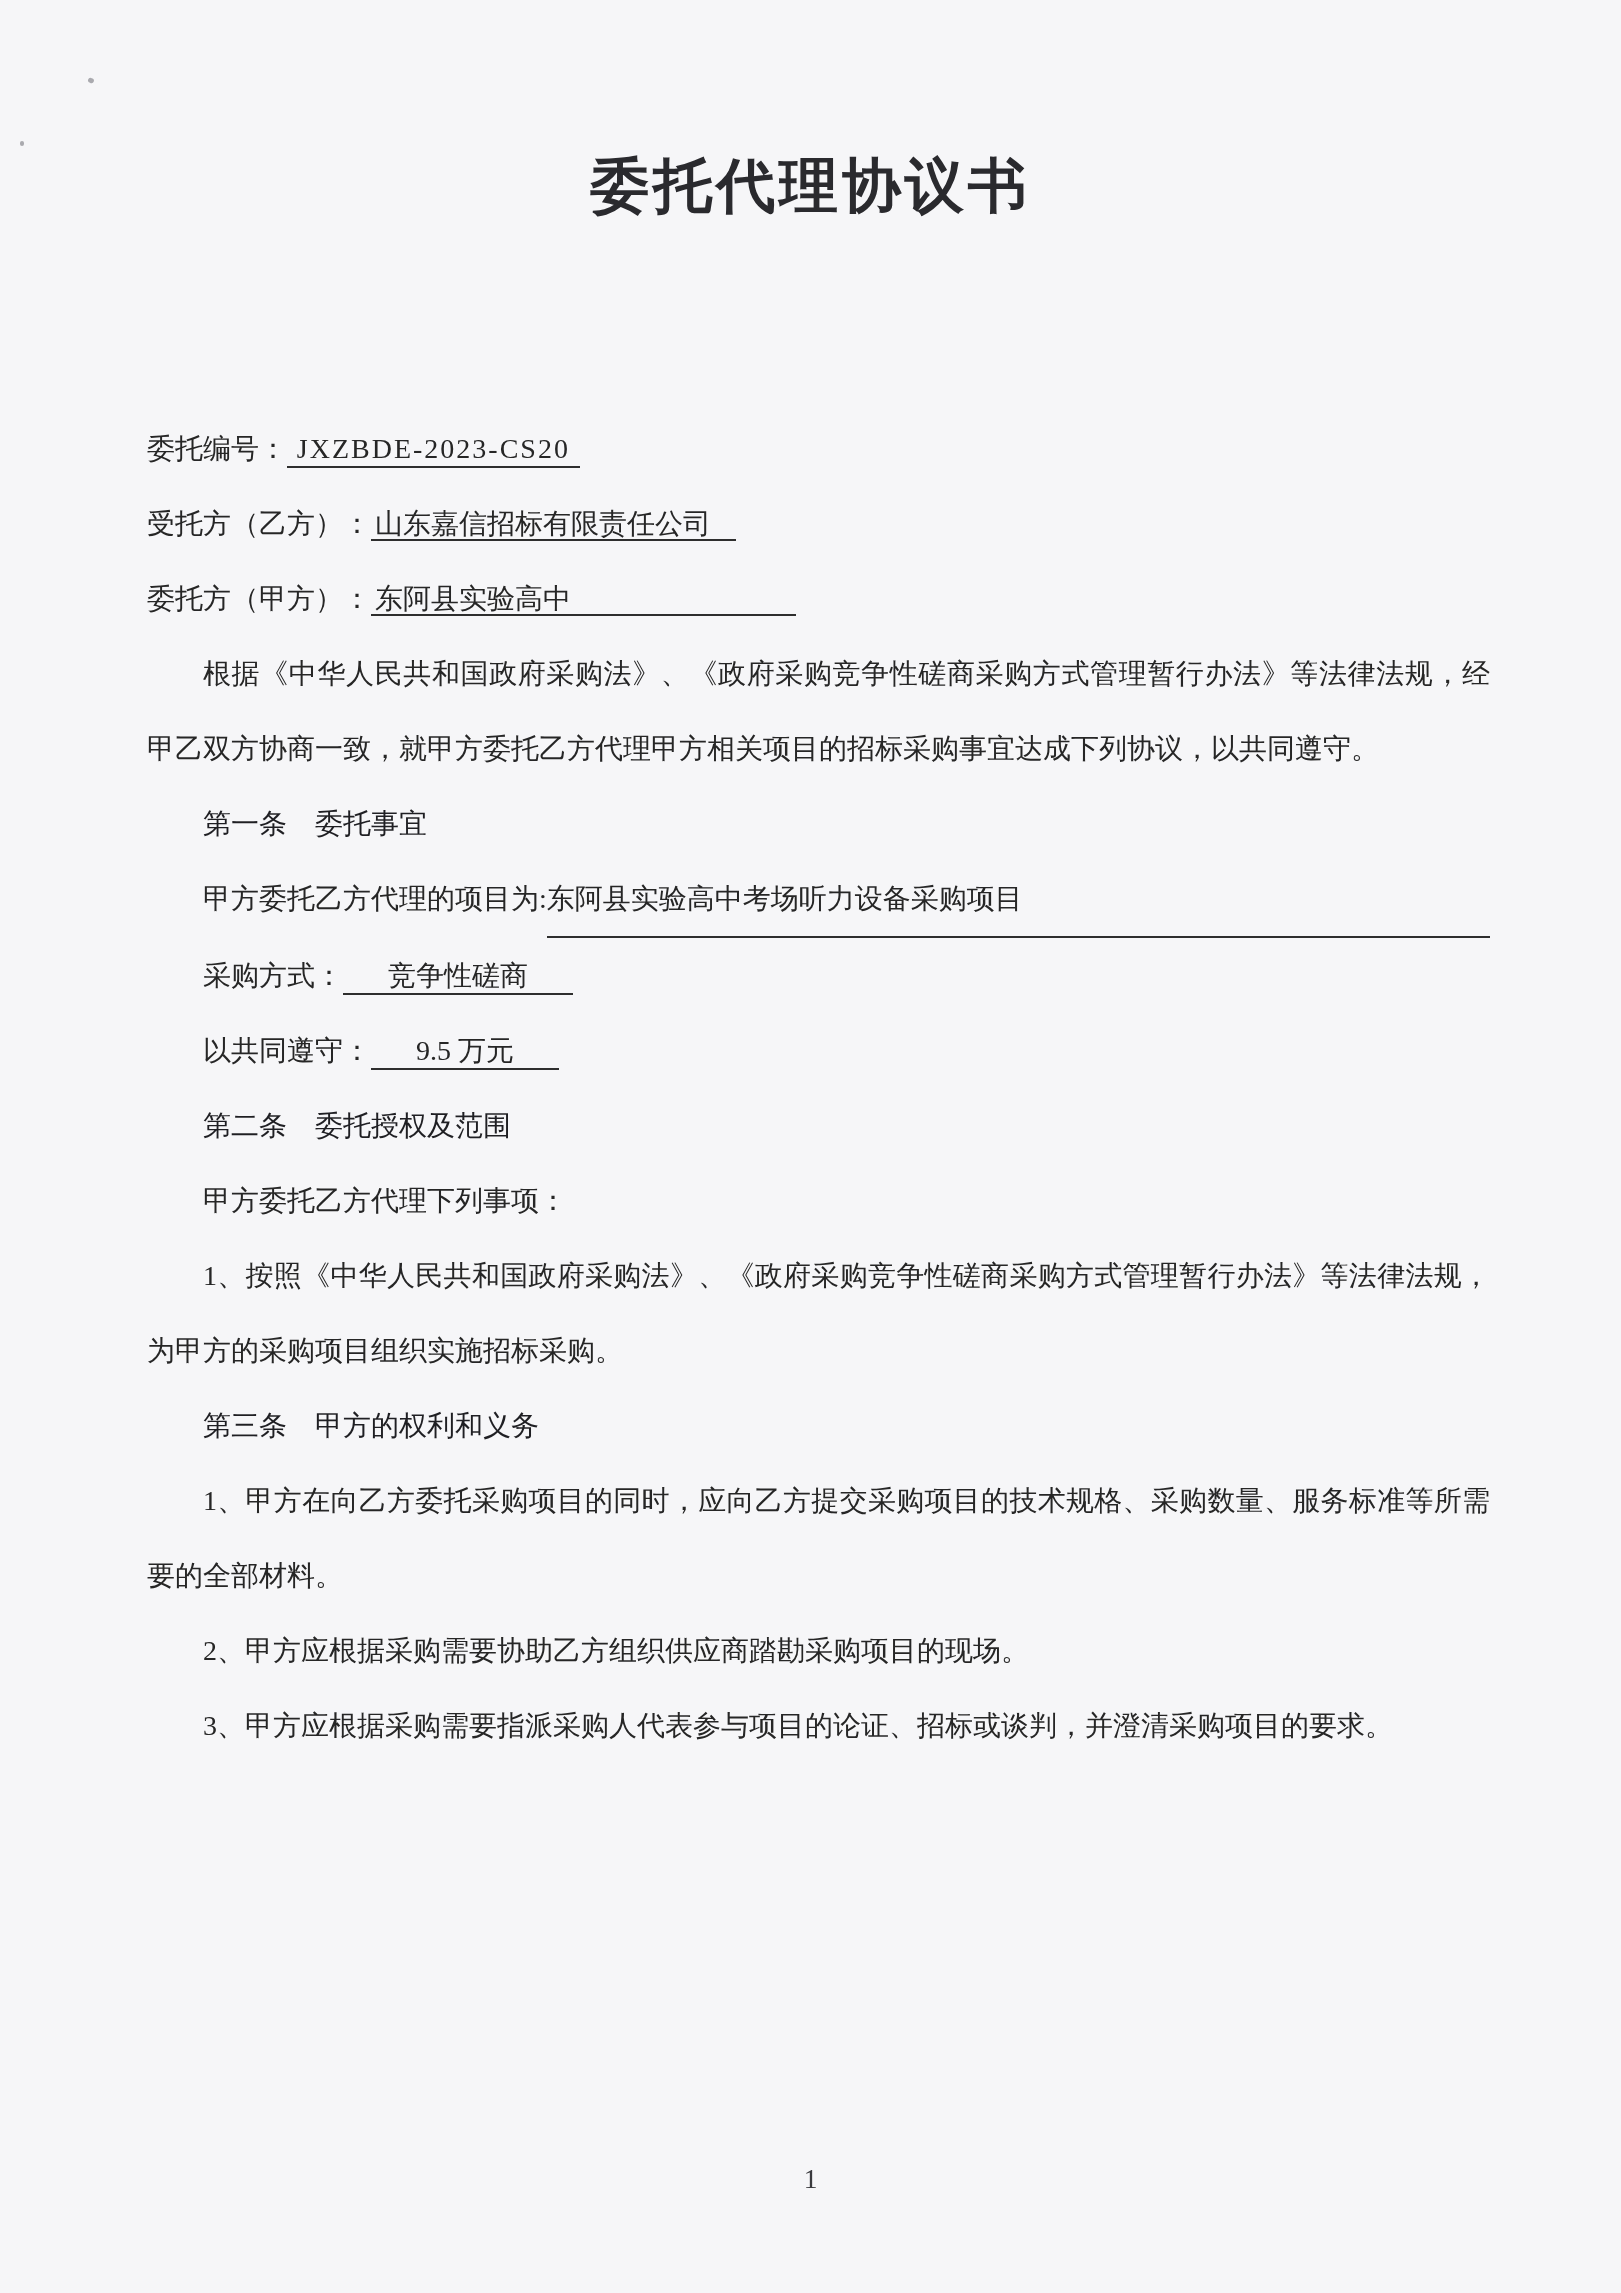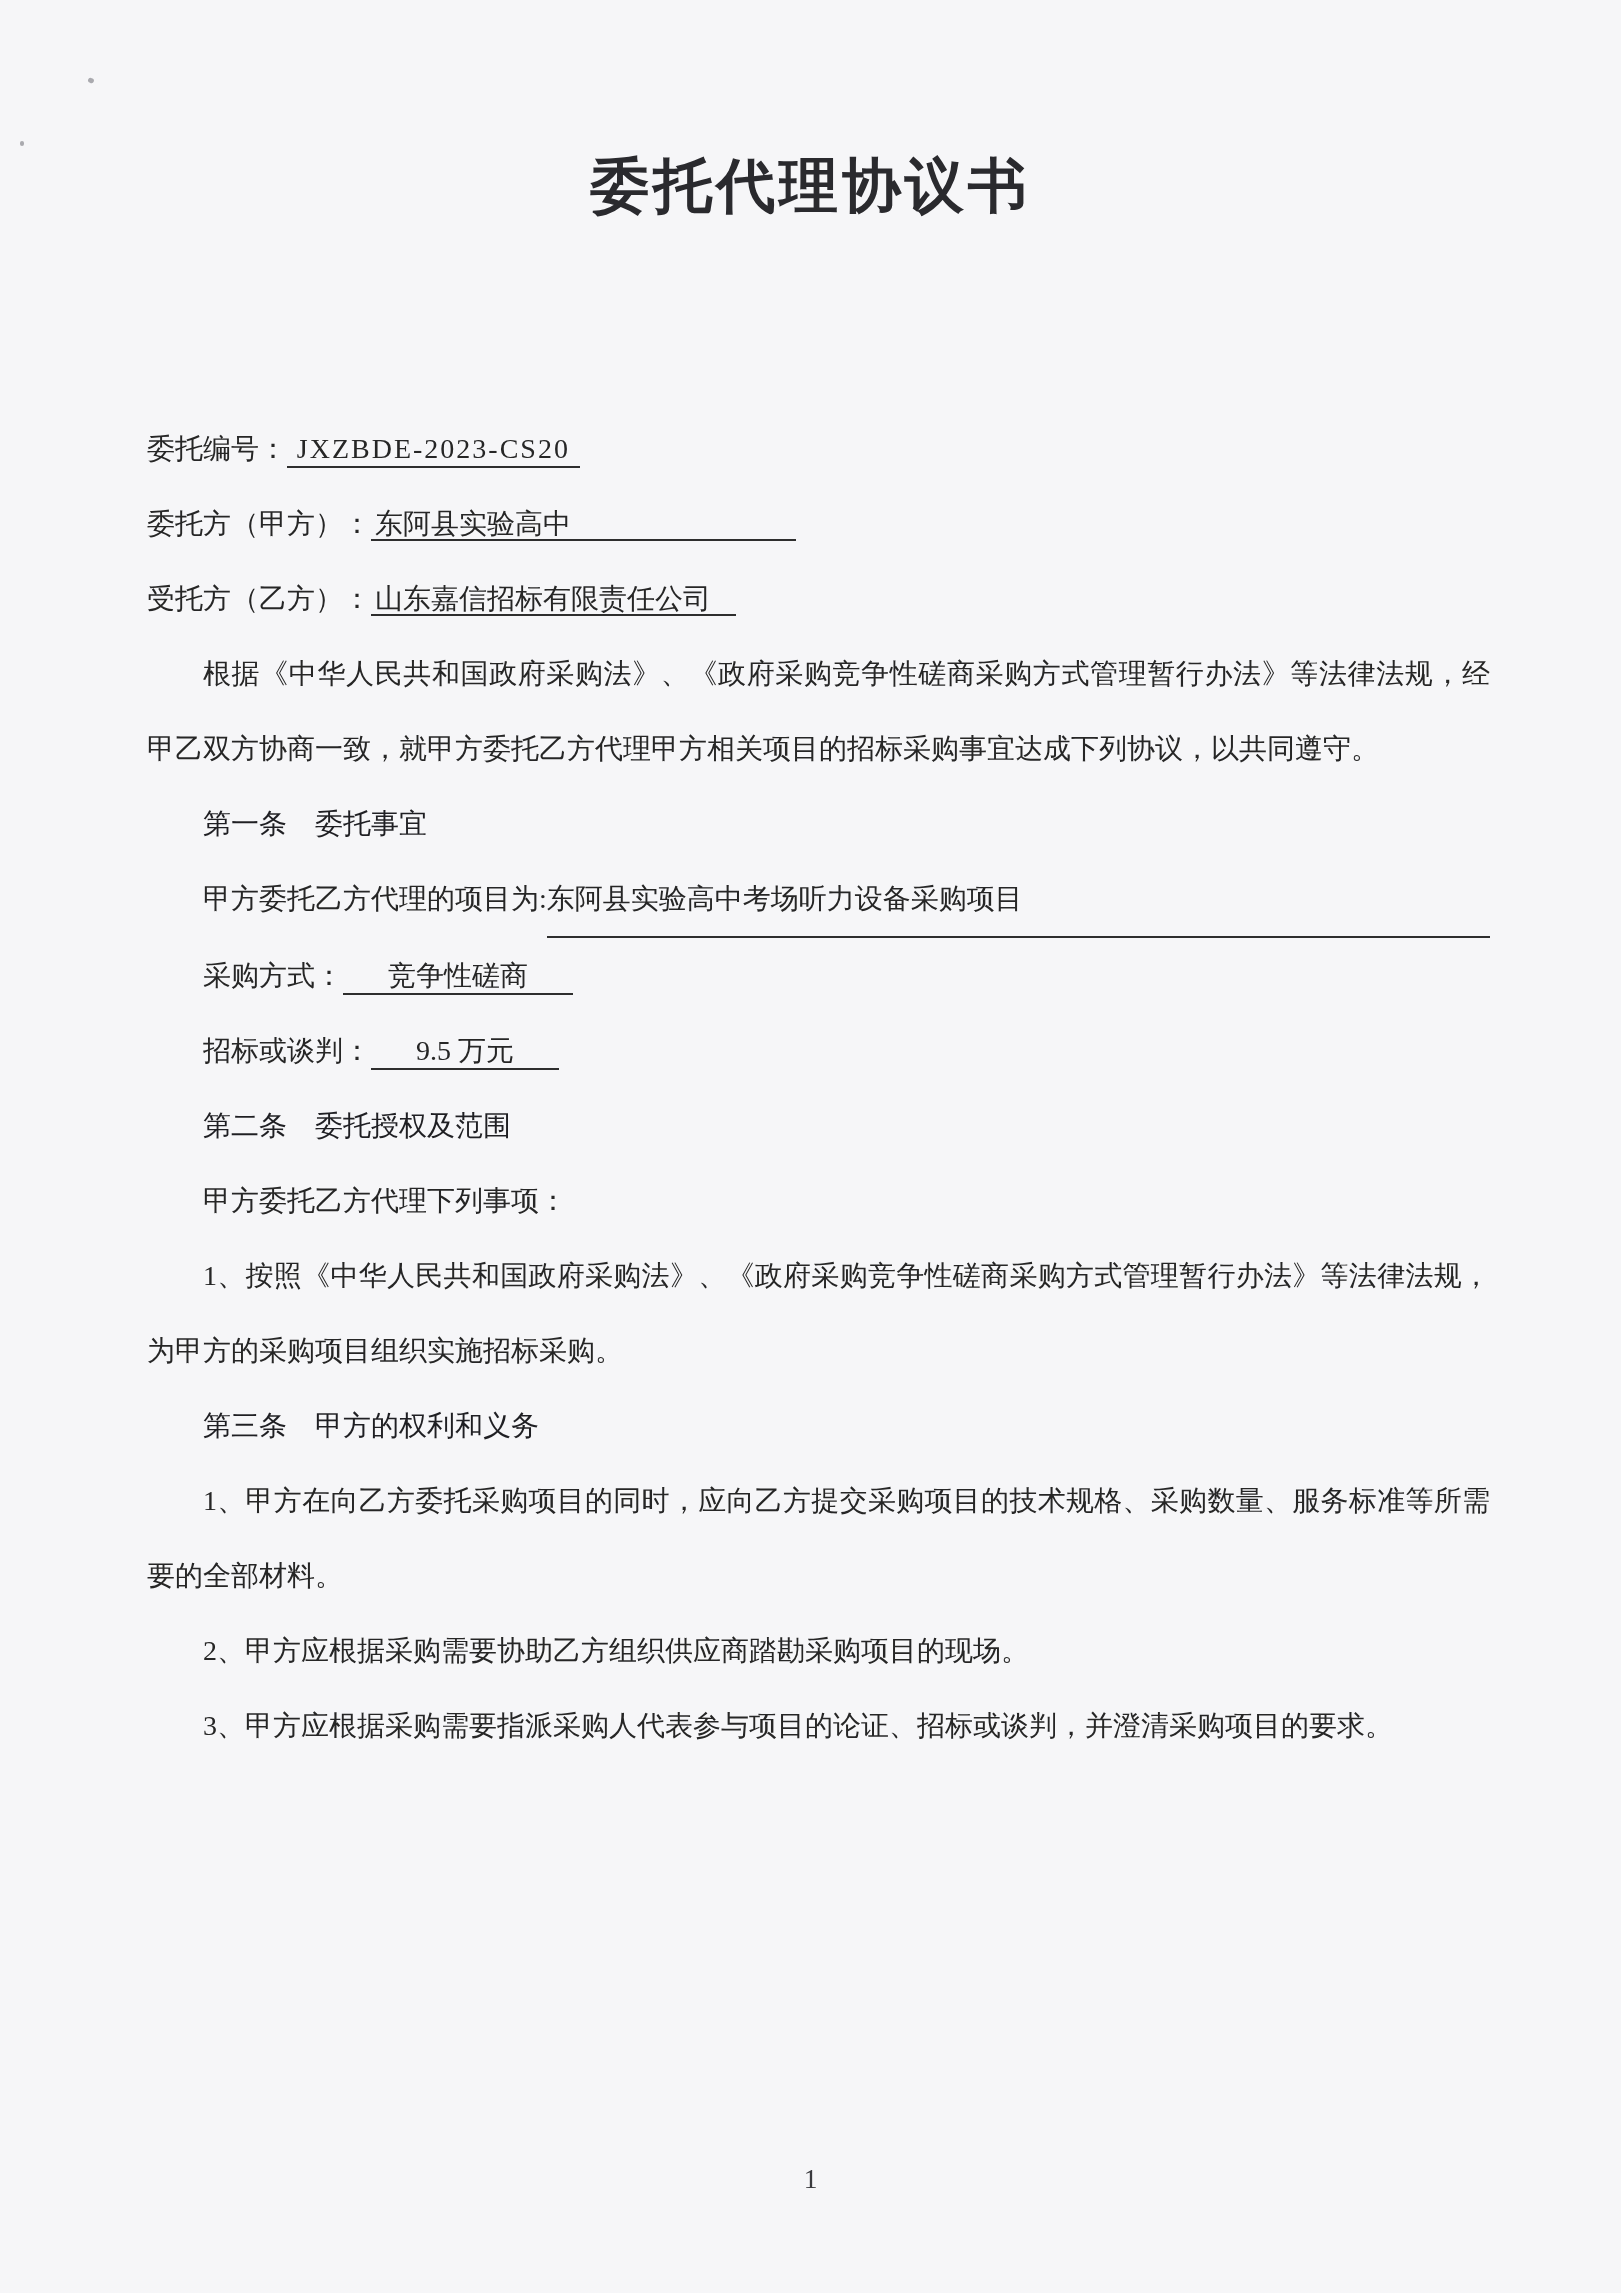--- a/index.html
+++ b/index.html
@@ -71,36 +71,36 @@
 <div class="sheet">
   <div class="speck speck1"></div>
   <div class="speck speck2"></div>
 
   <h1 class="title">委托代理协议书</h1>
 
   <div class="body">
 
     <div class="ref-line"><span>委托编号：</span><span class="fill ref-fill">JXZBDE-2023-CS20</span></div>
 
+    <div><span>受托方（乙方）：</span><span class="fill party-b-fill">山东嘉信招标有限责任公司</span></div>
+
     <div><span>委托方（甲方）：</span><span class="fill party-a-fill">东阿县实验高中</span></div>
-
-    <div><span>受托方（乙方）：</span><span class="fill party-b-fill">山东嘉信招标有限责任公司</span></div>
 
     <p class="indent">根据《中华人民共和国政府采购法》、《政府采购竞争性磋商采购方式管理暂行办法》等法律法规，经甲乙双方协商一致，就甲方委托乙方代理甲方相关项目的招标采购事宜达成下列协议，以共同遵守。</p>
 
     <div class="heading">第一条　委托事宜</div>
 
     <div class="project-line">
         <span class="lbl">甲方委托乙方代理的项目为:</span>
         <span class="fill project-fill">东阿县实验高中考场听力设备采购项目</span>
       </div>
 
     <div class="indent"><span>采购方式：</span><span class="fill pad-fill">竞争性磋商</span></div>
 
-    <div class="indent"><span>招标或谈判：</span><span class="fill pad-fill">9.5 万元</span></div>
+    <div class="indent"><span>以共同遵守：</span><span class="fill pad-fill">9.5 万元</span></div>
 
     <div class="heading">第二条　委托授权及范围</div>
 
     <div class="indent">甲方委托乙方代理下列事项：</div>
 
     <p class="indent">1、按照《中华人民共和国政府采购法》、《政府采购竞争性磋商采购方式管理暂行办法》等法律法规，为甲方的采购项目组织实施招标采购。</p>
 
     <div class="heading">第三条　甲方的权利和义务</div>
 
     <p class="indent">1、甲方在向乙方委托采购项目的同时，应向乙方提交采购项目的技术规格、采购数量、服务标准等所需要的全部材料。</p>

